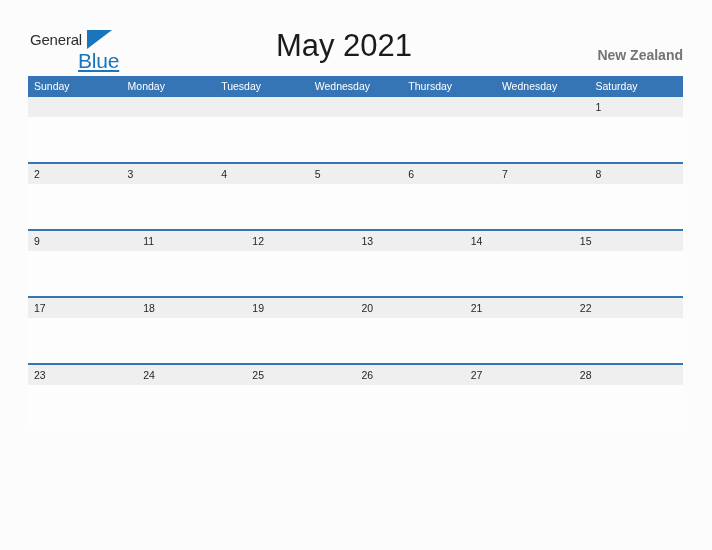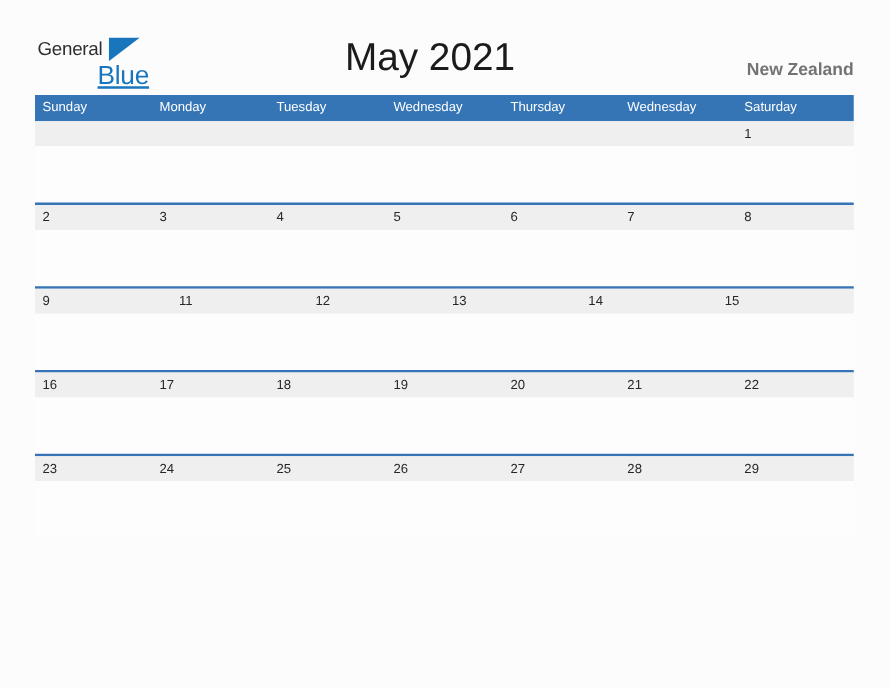--- a/index.html
+++ b/index.html
@@ -228,38 +228,36 @@
       <div class="daynum-cell">12</div>
       <div class="daynum-cell">13</div>
       <div class="daynum-cell">14</div>
       <div class="daynum-cell">15</div>
     </div>
     <div class="week-filler"></div>
   </div>
 
   <div class="week-row">
     <div class="daynum-band">
-      <div class="daynum-cell">16</div>
       <div class="daynum-cell">17</div>
       <div class="daynum-cell">18</div>
       <div class="daynum-cell">19</div>
       <div class="daynum-cell">20</div>
       <div class="daynum-cell">21</div>
       <div class="daynum-cell">22</div>
     </div>
     <div class="week-filler"></div>
   </div>
 
   <div class="week-row">
     <div class="daynum-band">
       <div class="daynum-cell">23</div>
       <div class="daynum-cell">24</div>
       <div class="daynum-cell">25</div>
       <div class="daynum-cell">26</div>
       <div class="daynum-cell">27</div>
       <div class="daynum-cell">28</div>
-      <div class="daynum-cell">29</div>
     </div>
     <div class="week-filler"></div>
   </div>
 
 
 </div>
 
 </body></html>

